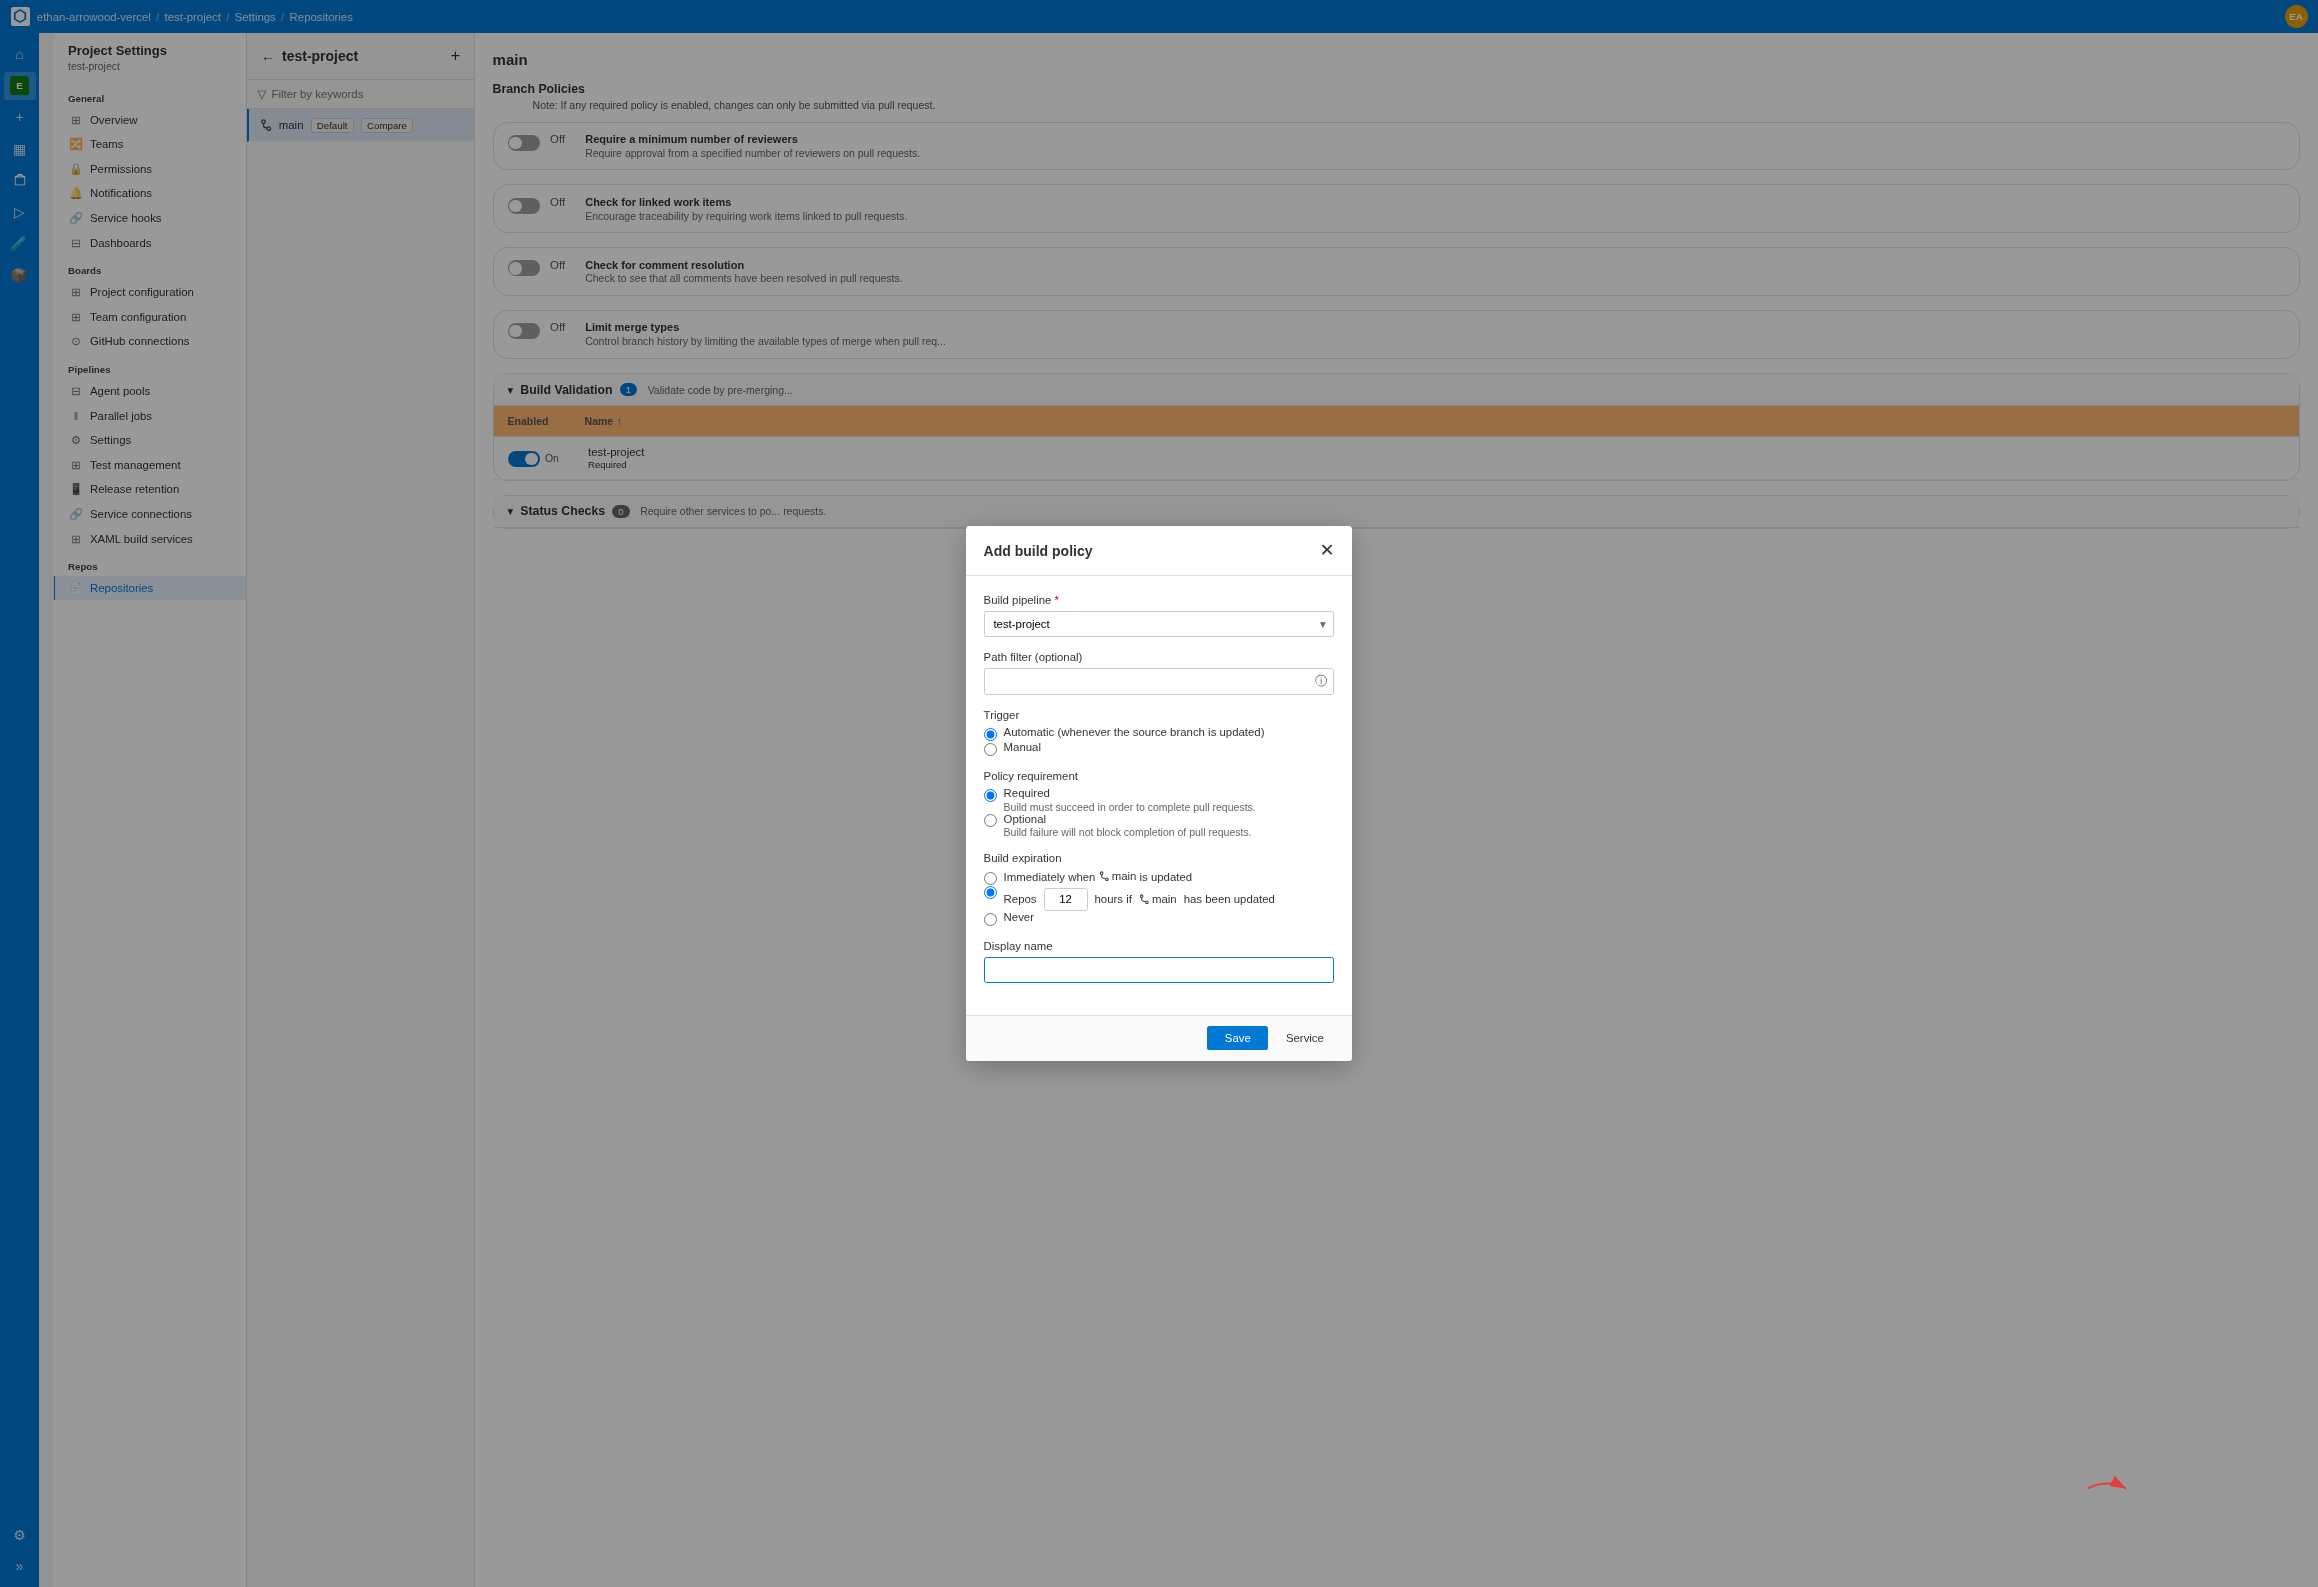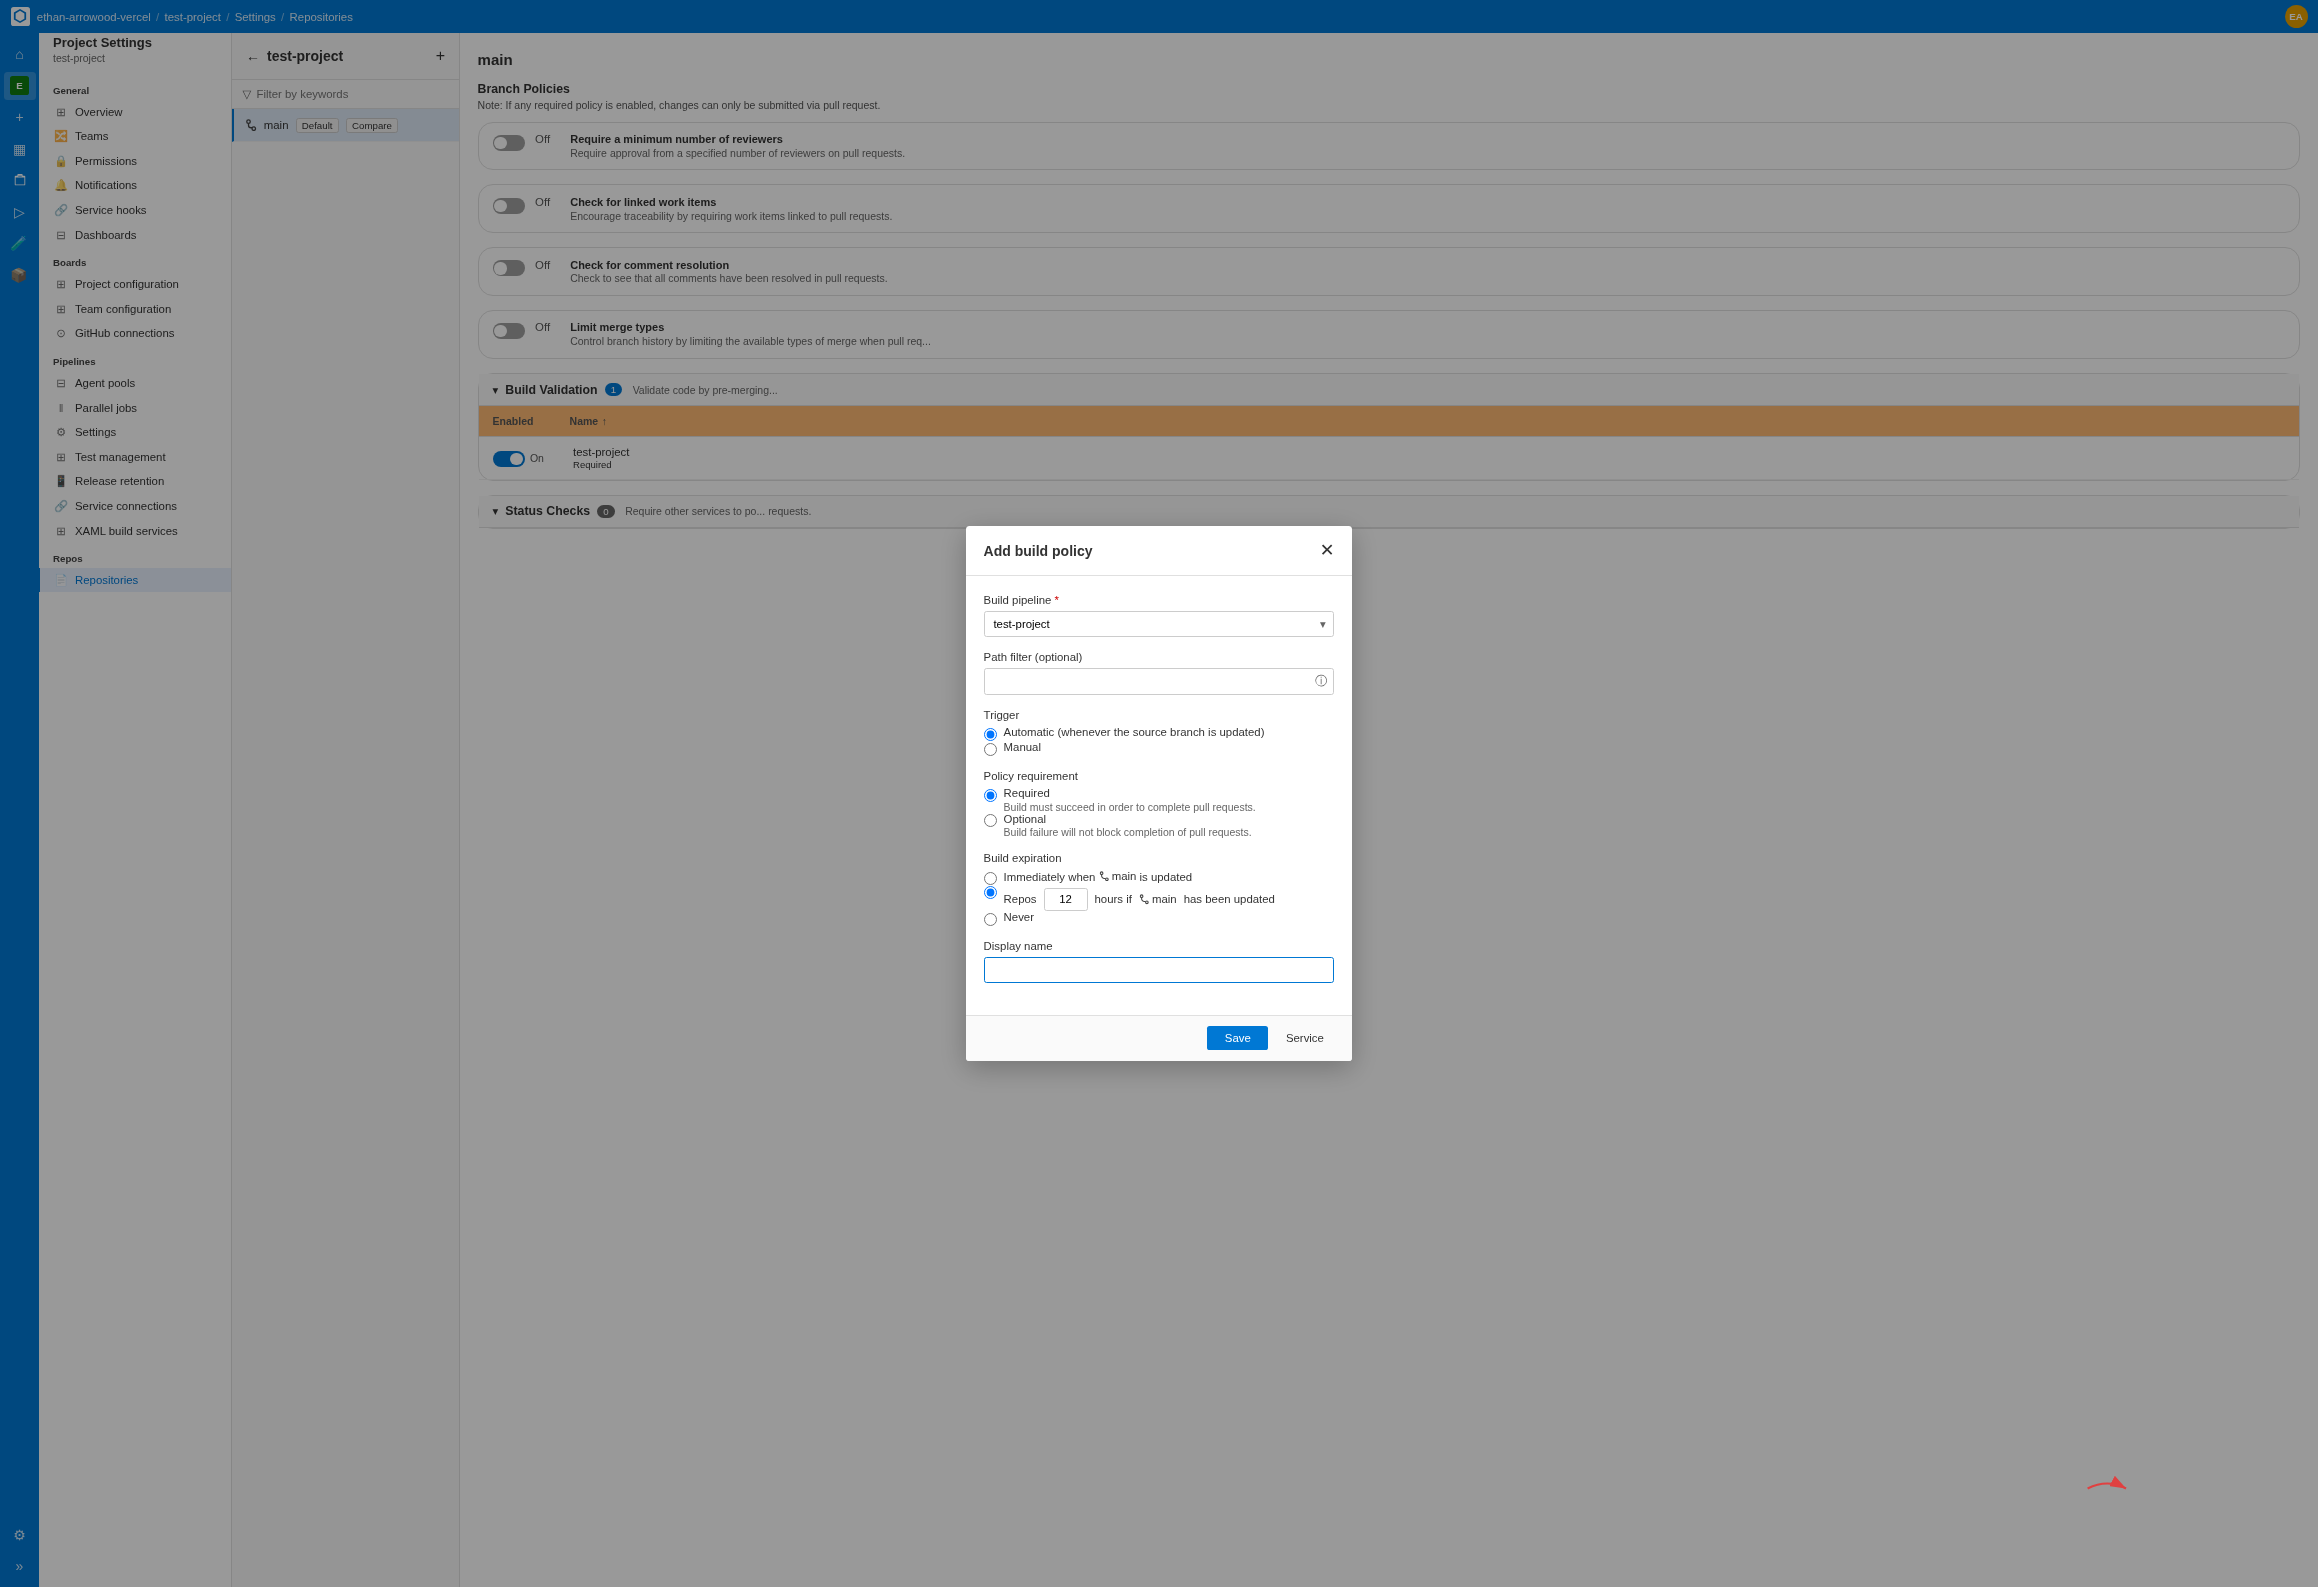--- a/index.html
+++ b/index.html
@@ -32,21 +32,21 @@
     .icon-sidebar-item { width: 32px; height: 28px; display: flex; align-items: center; justify-content: center; border-radius: 3.5px; cursor: pointer; color: rgba(255,255,255,0.8); font-size: 14px; }
     .icon-sidebar-item:hover, .icon-sidebar-item.active { background: rgba(255,255,255,0.2); color: white; }
     .icon-sidebar-bottom { margin-top: auto; }
 
     
     .main-layout { display: flex; margin-top: 33px; margin-left: 39px; height: calc(100vh - 33px); overflow: hidden; }
 
     
     .settings-nav {
       width: 193px; background: #fff; border-right: 0.9px solid #e0e0e0;
-      overflow-y: auto; flex-shrink: 0; padding: 2px 0;
+      overflow-y: auto; flex-shrink: 0; padding: 10px 0; margin-left: 15px;
     }
     .settings-nav h2 { font-size: 13px; font-weight: 600; padding: 0 14px 1.8px; }
     .settings-nav .subtitle { font-size: 10.5px; color: #666; padding: 0 14px 10.5px; }
     .nav-section-title { font-size: 9.7px; font-weight: 600; color: #444; padding: 10.5px 14px 3.5px; text-transform: none; }
     .nav-item { display: flex; align-items: center; gap: 7px; padding: 5.3px 14px; cursor: pointer; color: #333; font-size: 11.4px; border-left: 1.8px solid transparent; }
     .nav-item.active { background: #e8f0fe; border-left-color: #0078d4; color: #0078d4; }
     .nav-item .icon { width: 14px; height: 14px; display: flex; align-items: center; justify-content: center; flex-shrink: 0; opacity: 0.7; }
 
     
     .middle-panel { width: 228px; background: #f8f8f8; border-right: 0.9px solid #e0e0e0; flex-shrink: 0; display: flex; flex-direction: column; }
@@ -266,21 +266,21 @@
       <span class="branch-badge">Default</span>
       <span class="branch-compare">Compare</span>
     </div>
   </div>
 
   <div class="main-content">
     <h2>main</h2>
 
     <div style="margin-top: 14px;">
       <h3 style="font-size:12.3px;font-weight:600;margin-bottom:3.5px;">Branch Policies</h3>
-      <p style="font-size:10.5px;color:#555;margin-bottom:10.5px;">Note: If any required policy is enabled, changes can only be submitted via pull request.</p>
+      <p style="font-size:10.5px;color:#555;margin-bottom:10.5px;margin-left:40px;">Note: If any required policy is enabled, changes can only be submitted via pull request.</p>
 
       <div class="policy-section">
         <div class="policy-row">
           <label class="toggle-switch"><input type="checkbox" style=""><span class="slider"></span></label>
           <span class="policy-label">Off</span>
           <div class="policy-text">
             <h4>Require a minimum number of reviewers</h4>
             <p>Require approval from a specified number of reviewers on pull requests.</p>
           </div>
         </div>

